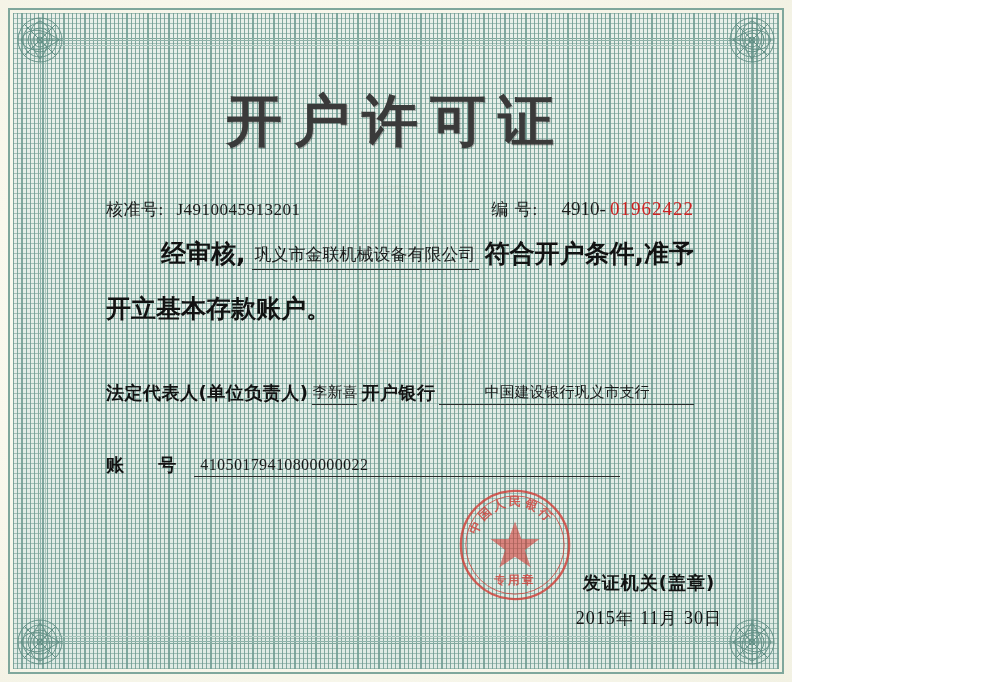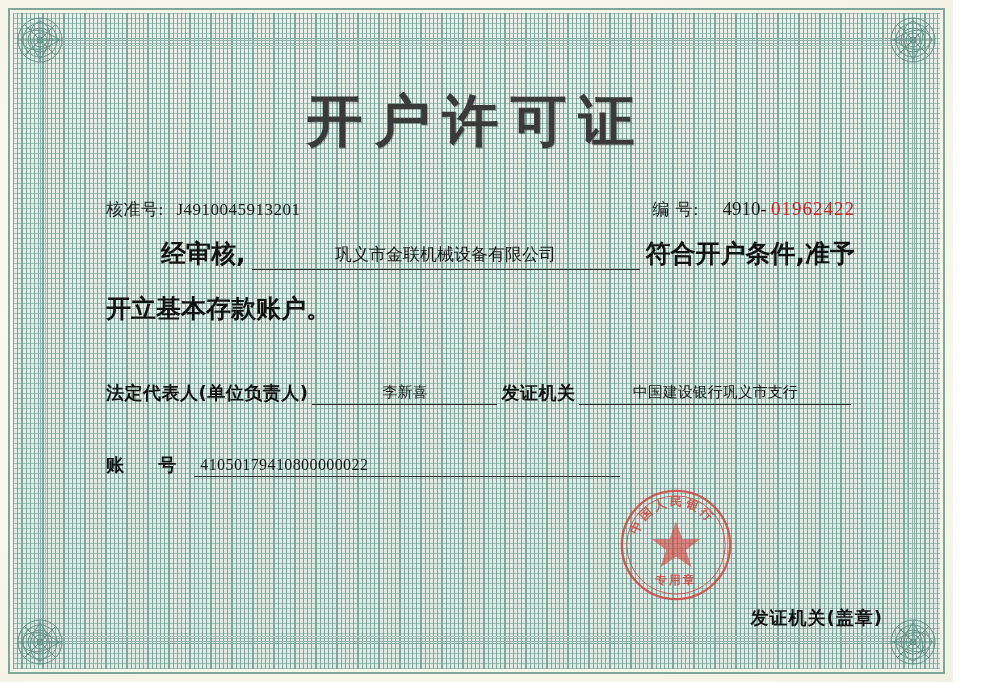--- a/index.html
+++ b/index.html
@@ -9,21 +9,21 @@
   }
   body {
     width: 1000px;
     height: 682px;
     font-family: "Liberation Serif", serif;
     overflow: hidden;
   }
 
   .certificate {
     position: relative;
-    width: 953px;
+    width: 792px;
     height: 682px;
     background:
       radial-gradient(ellipse at 42% 48%, #fdfdf6 0%, #fbfaf0 40%, #f7f6ea 70%, #f2f1e3 100%);
     box-sizing: border-box;
   }
 
   
   .border-outer {
     position: absolute;
     left: 8px; top: 8px; right: 8px; bottom: 8px;
@@ -344,21 +344,21 @@
       <span class="lead">经审核,</span>
       <span class="fill">巩义市金联机械设备有限公司</span>
       <span>符合开户条件,准予</span>
     </div>
 
     <div class="para2">开立基本存款账户。</div>
 
     <div class="row-fields">
       <span class="lbl">法定代表人(单位负责人)</span>
       <span class="fill-sm fill-rep">李新喜</span>
-      <span class="lbl">发证机关</span>
+      <span class="lbl">开户银行</span>
       <span class="fill-sm fill-bank">中国建设银行巩义市支行</span>
     </div>
 
     <div class="row-account">
       <span class="lbl">账  号</span>
       <span class="fill-acct">41050179410800000022</span>
     </div>
 
   </div>
 
@@ -370,15 +370,20 @@
     <path d="M60 36 L66.5 54 L85 54 L70 65 L76 83 L60 72 L44 83 L50 65 L35 54 L53.5 54 Z" fill="#d23a33" opacity="0.75"></path>
     <path id="sealtop" d="M 20 60 A 40 40 0 0 1 100 60" fill="none"></path>
     <text font-family="'DejaVu Sans', sans-serif" font-size="12.5" fill="#d23a33" font-weight="bold" letter-spacing="3">
       <textPath href="#sealtop" startOffset="8%">中国人民银行</textPath>
     </text>
     <text x="60" y="100" text-anchor="middle" font-family="'DejaVu Sans', sans-serif" font-size="12" fill="#d23a33" font-weight="bold" letter-spacing="2">专用章</text>
   </svg>
 
   <div class="issuer">
     <div class="line1">发证机关(盖章)</div>
+    <div class="line2">
+      <span class="d">2015</span><span>年</span>
+      <span class="d">11</span><span>月</span>
+      <span class="d">30</span><span>日</span>
+    </div>
   </div>
 
 </div>
 
 </body></html>

